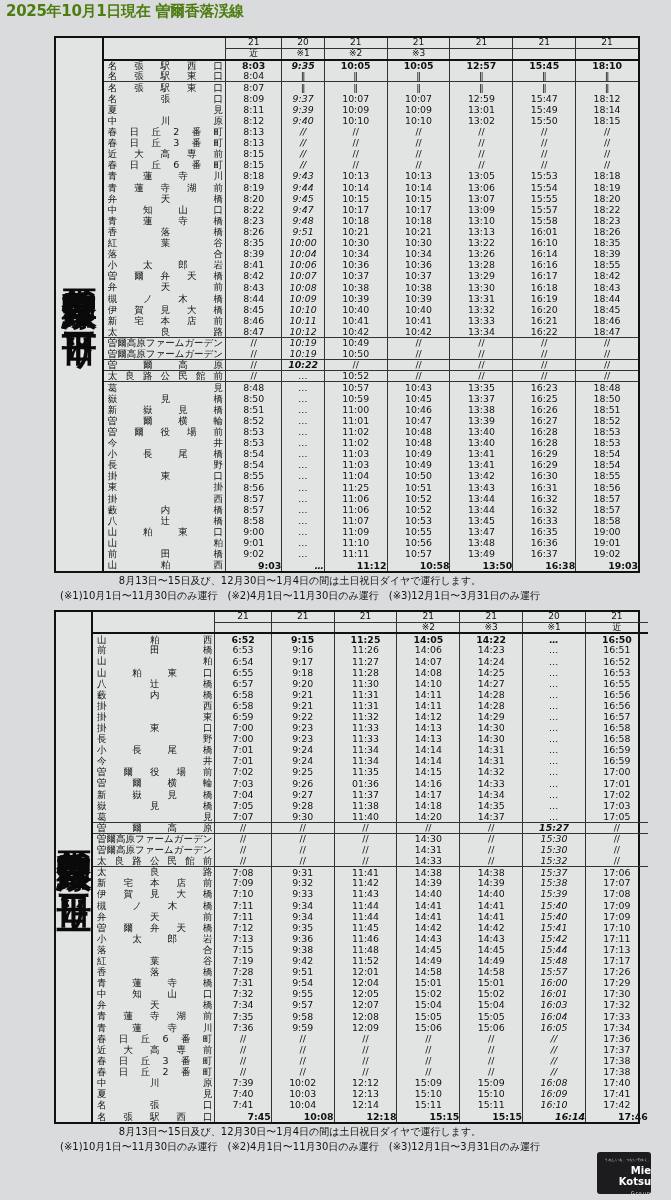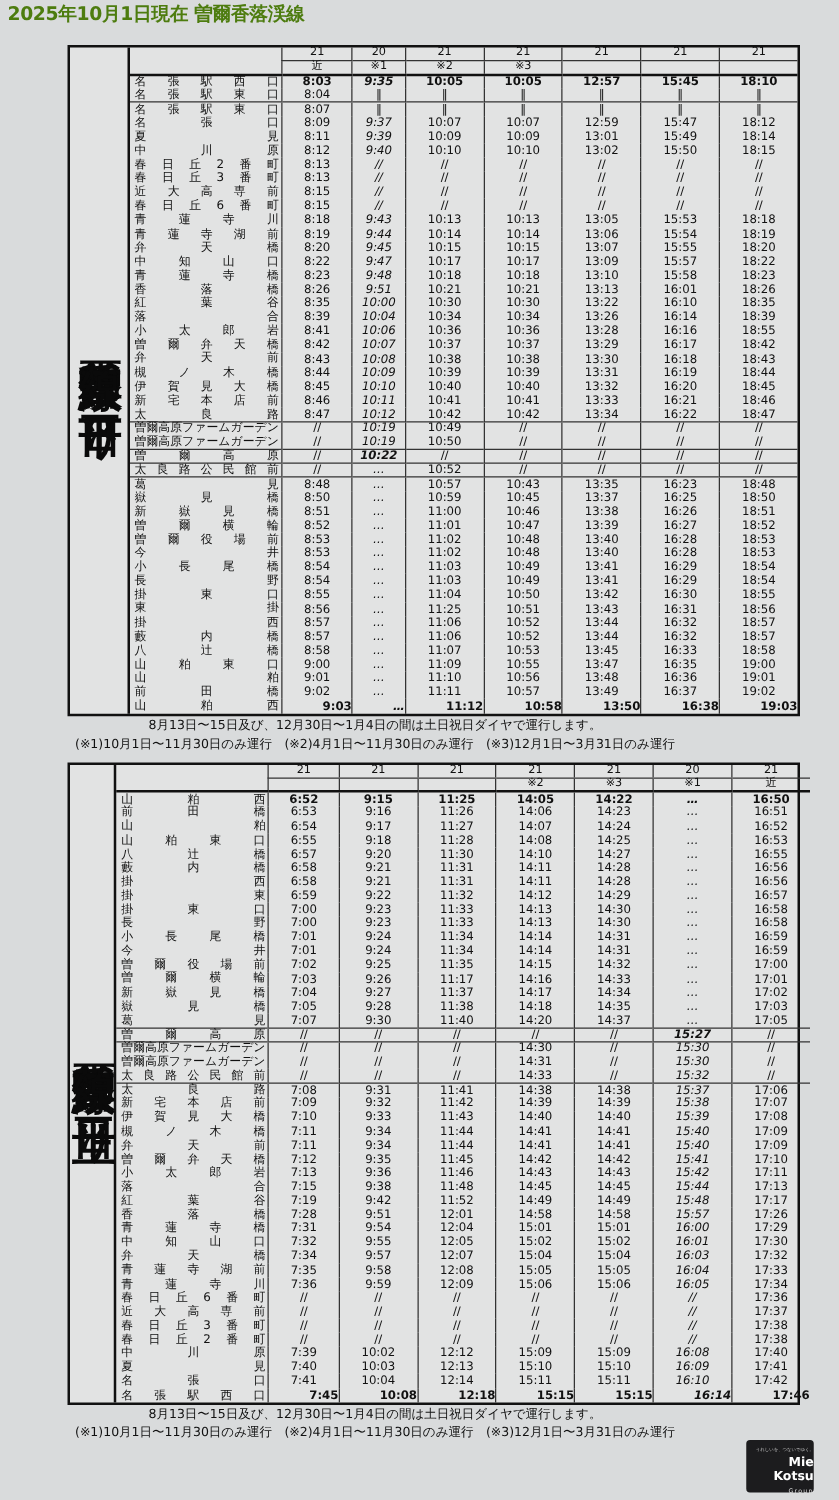--- a/index.html
+++ b/index.html
@@ -1118,21 +1118,21 @@
           <td class="stop">
             <div class="stop-inner">
               <span>曽</span>
               <span>爾</span>
               <span>横</span>
               <span>輪</span>
             </div>
           </td>
           <td class="t">7:03</td>
           <td class="t">9:26</td>
-          <td class="t">11:17</td>
+          <td class="t">01:36</td>
           <td class="t">14:16</td>
           <td class="t">14:33</td>
           <td class="t it">…</td>
           <td class="t">17:01</td>
         </tr>
         <tr>
           <td class="stop">
             <div class="stop-inner">
               <span>新</span>
               <span>嶽</span>

